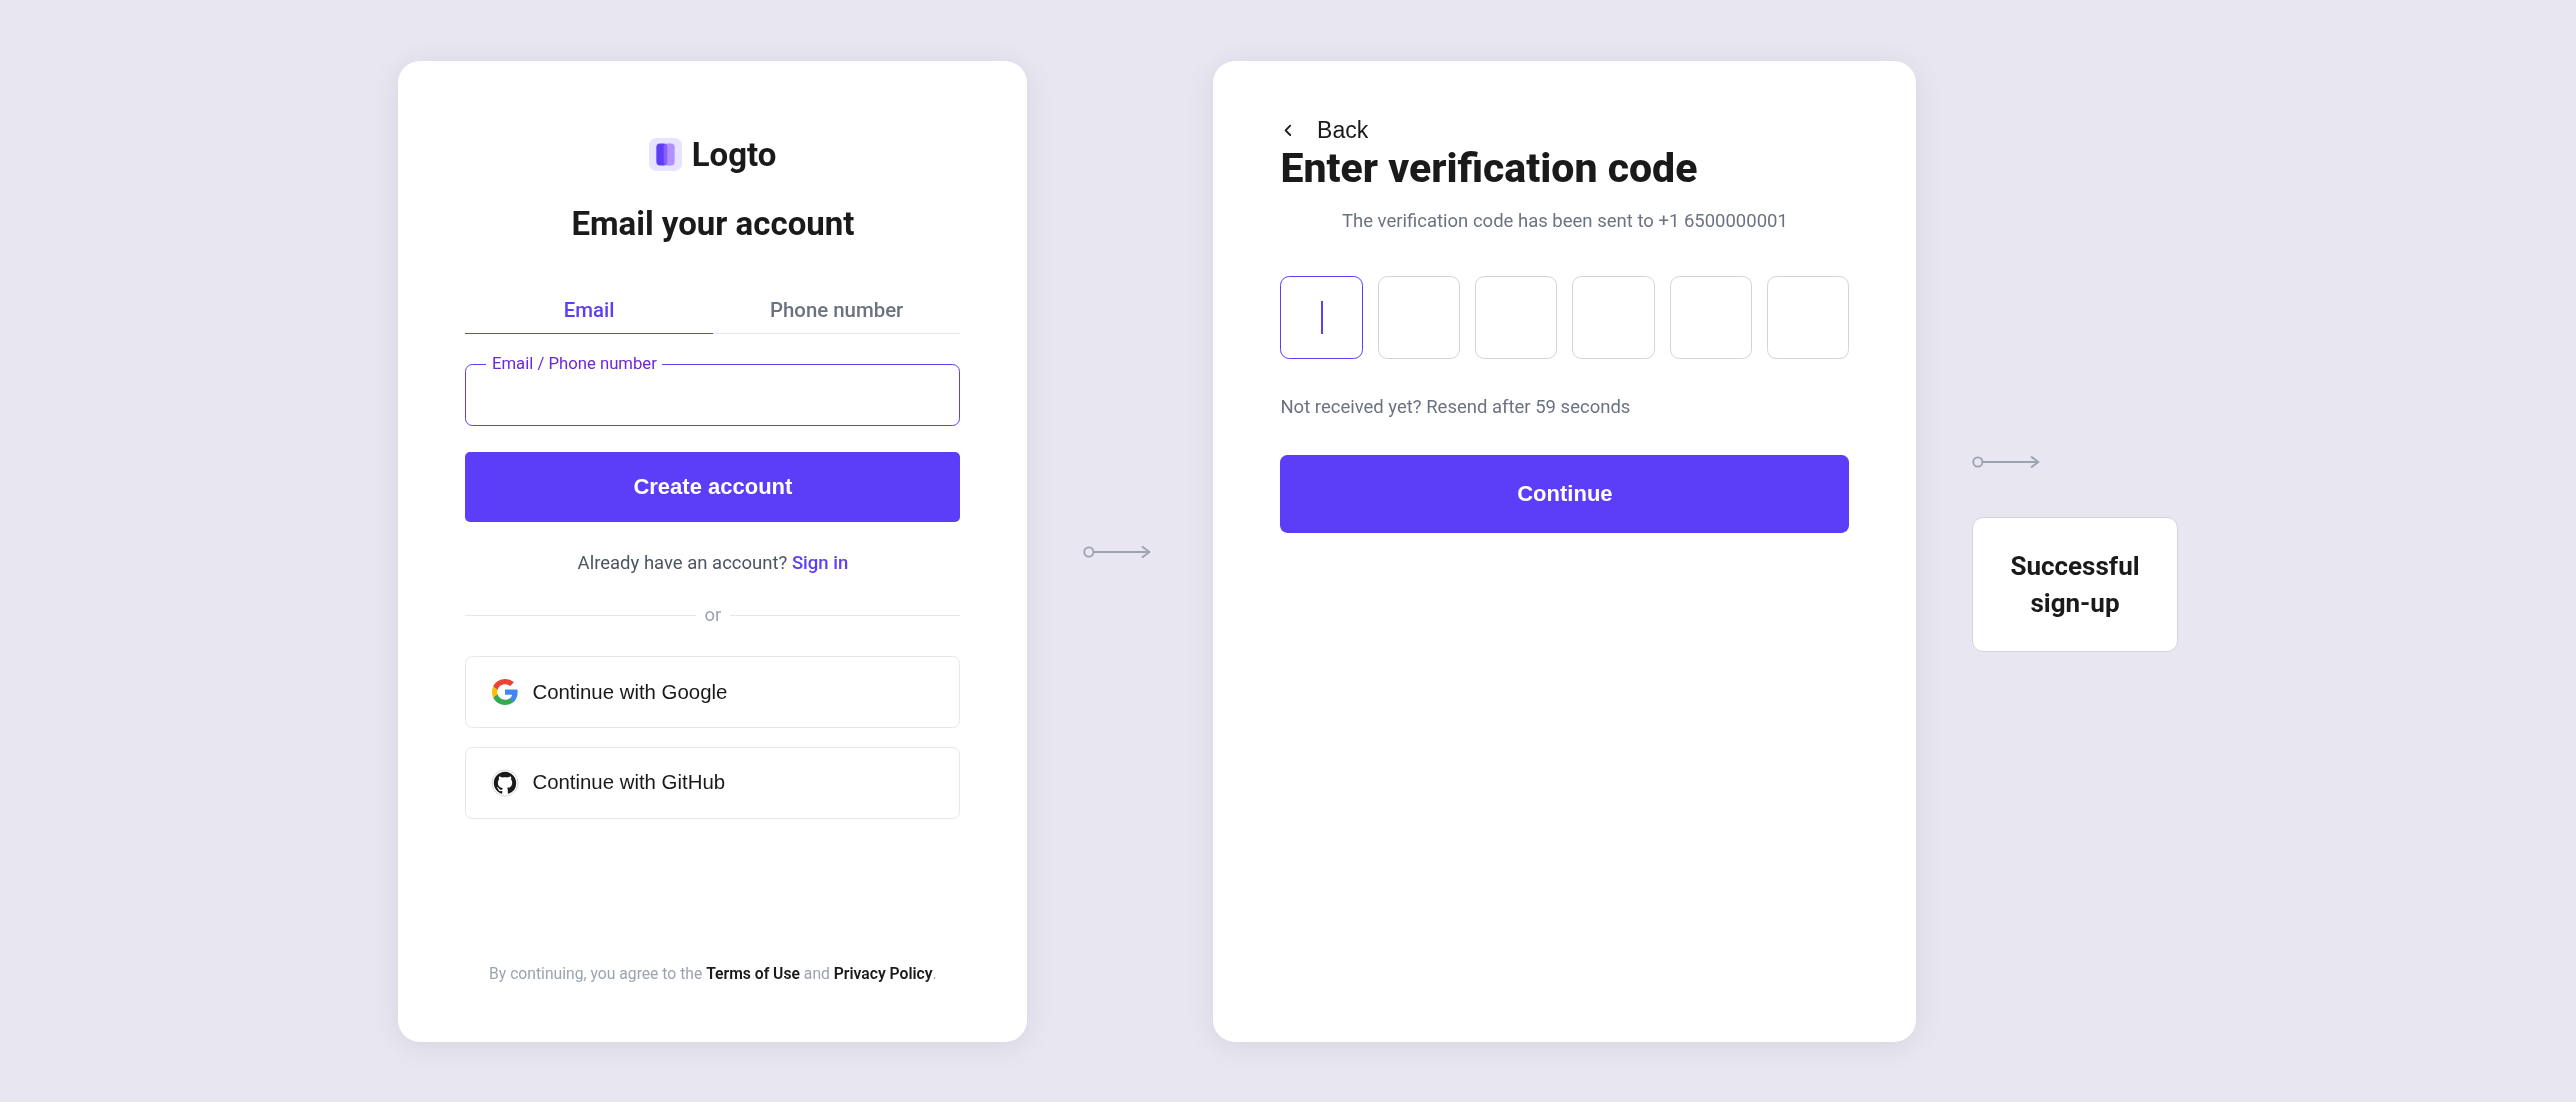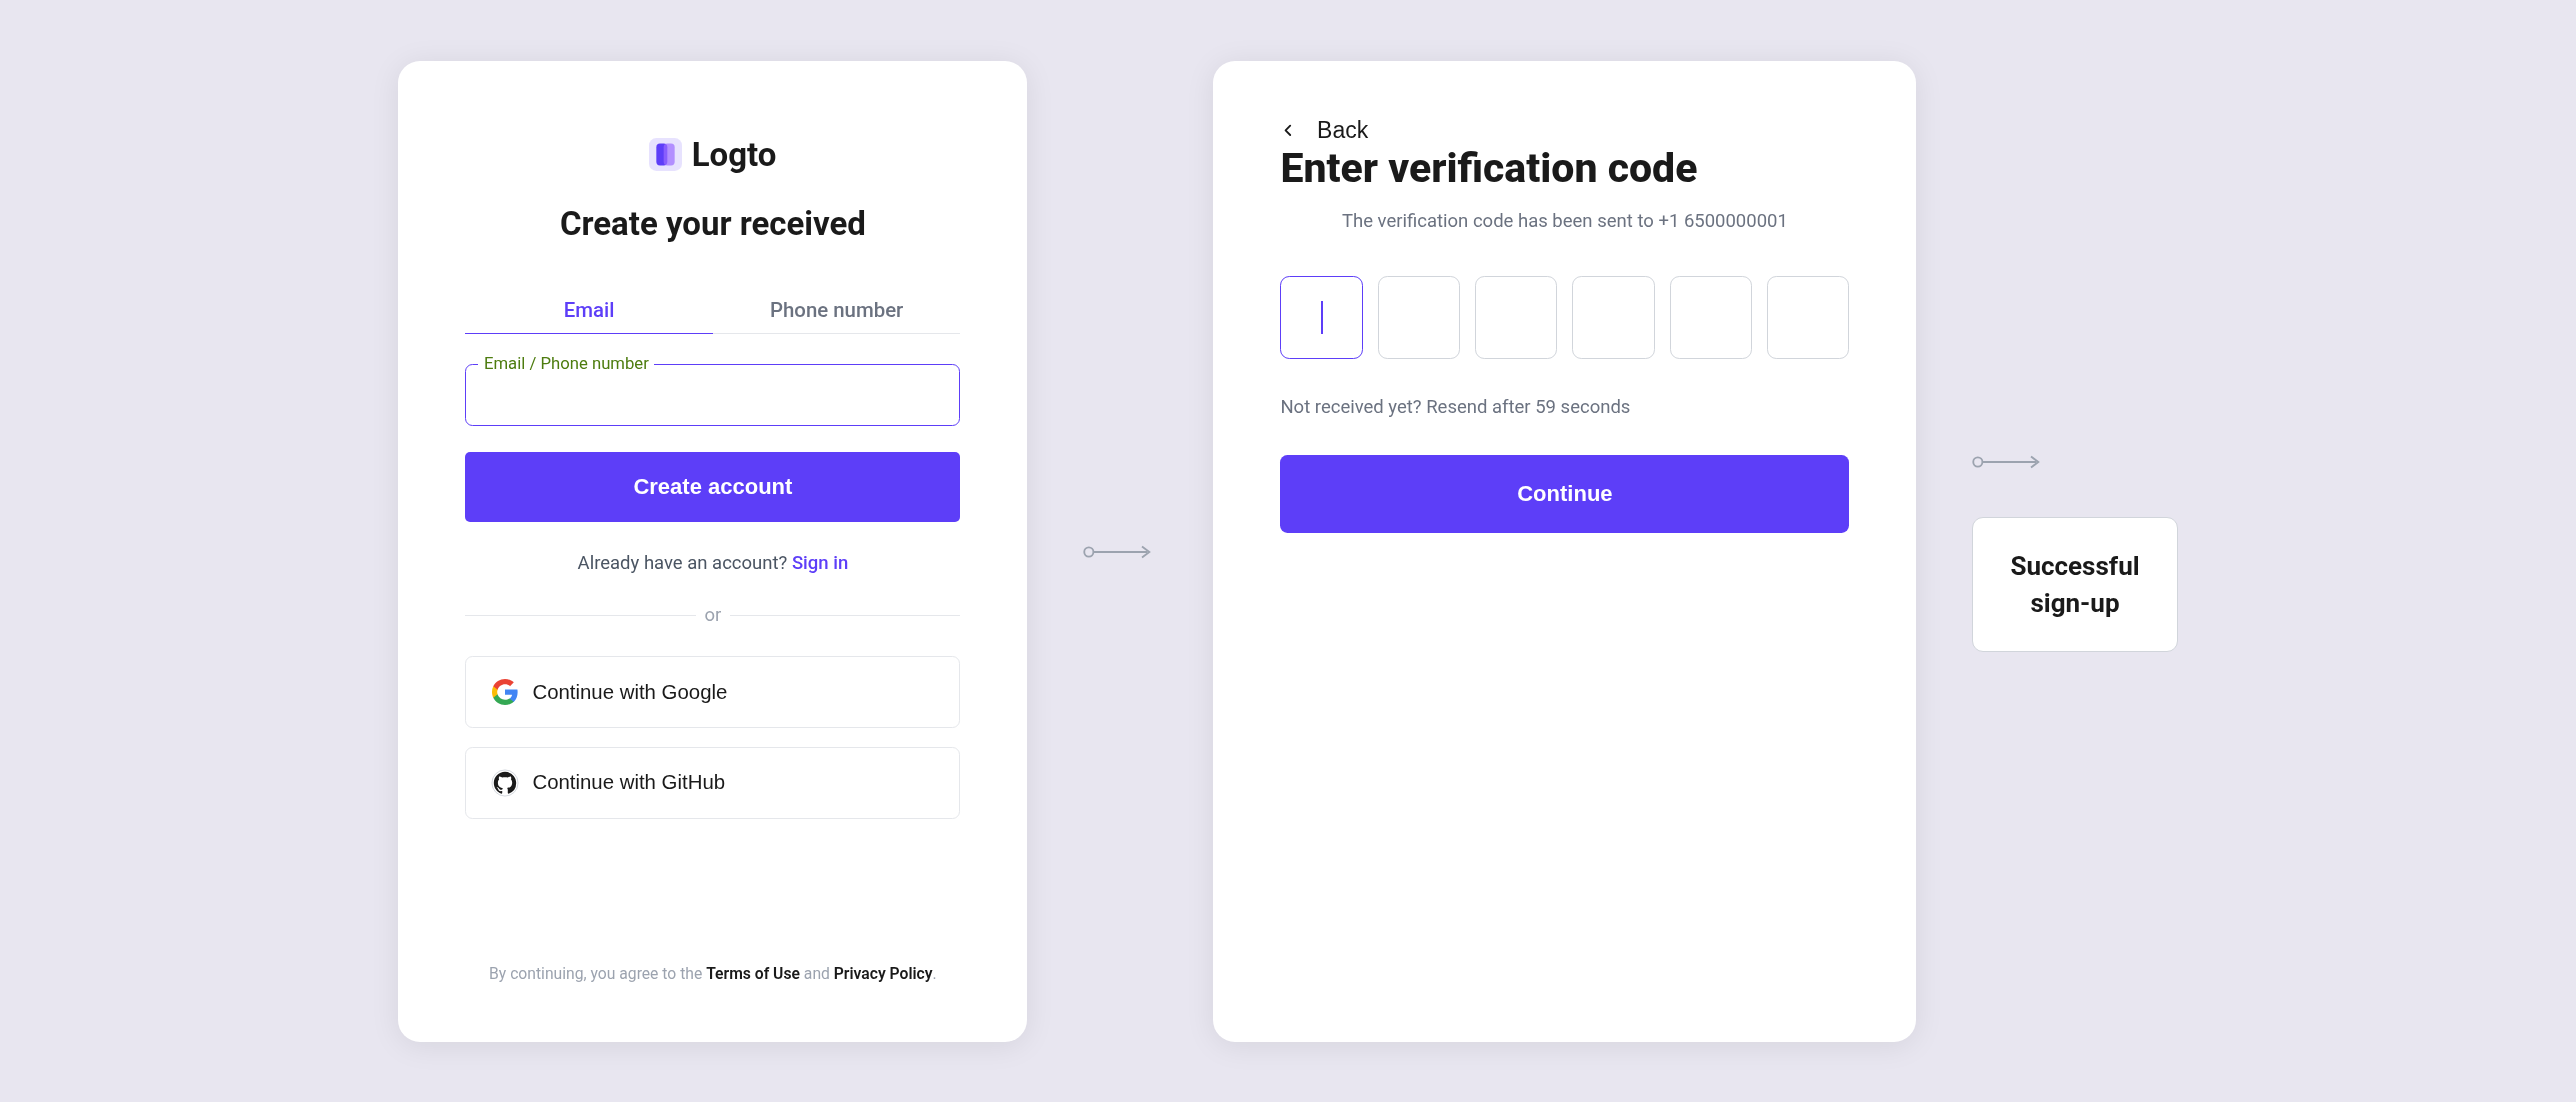--- a/index.html
+++ b/index.html
@@ -95,25 +95,25 @@
 
     
     .input-group {
       width: 100%;
       margin-bottom: 26px;
       position: relative;
     }
     .input-label {
       position: absolute;
       top: -10.2px;
-      left: 13px;
+      left: 21px;
       background: white;
       padding: 0 5.6px;
       font-size: 16.7px;
-      color: #4d7c0f;
+      color: #6d28d9;
       font-weight: 400;
     }
     .input-field {
       width: 100%;
       padding: 18.5px 18.5px;
       border: 1.9px solid #5d3ef8;
       border-radius: 7.4px;
       font-size: 20.4px;
       outline: none;
       color: #1a1a1a;
@@ -333,21 +333,21 @@
       <div class="logo-icon">
         <svg width="33" height="33" viewBox="0 0 36 36" fill="none">
           <rect width="36" height="36" rx="8" fill="#5d3ef8" opacity="0.15"></rect>
           <rect x="8" y="6" width="12" height="24" rx="4" fill="#5d3ef8"></rect>
           <rect x="16" y="6" width="12" height="24" rx="4" fill="#9b6cff" opacity="0.7"></rect>
         </svg>
       </div>
       <span class="logo-text">Logto</span>
     </div>
 
-    <h1 class="card-title">Create your received</h1>
+    <h1 class="card-title">Email your account</h1>
 
     <div class="tabs-container">
       <div class="tab active">Email</div>
       <div class="tab">Phone number</div>
     </div>
 
     <div class="input-group">
       <span class="input-label">Email / Phone number</span>
       <input class="input-field" type="text" style="">
     </div>

